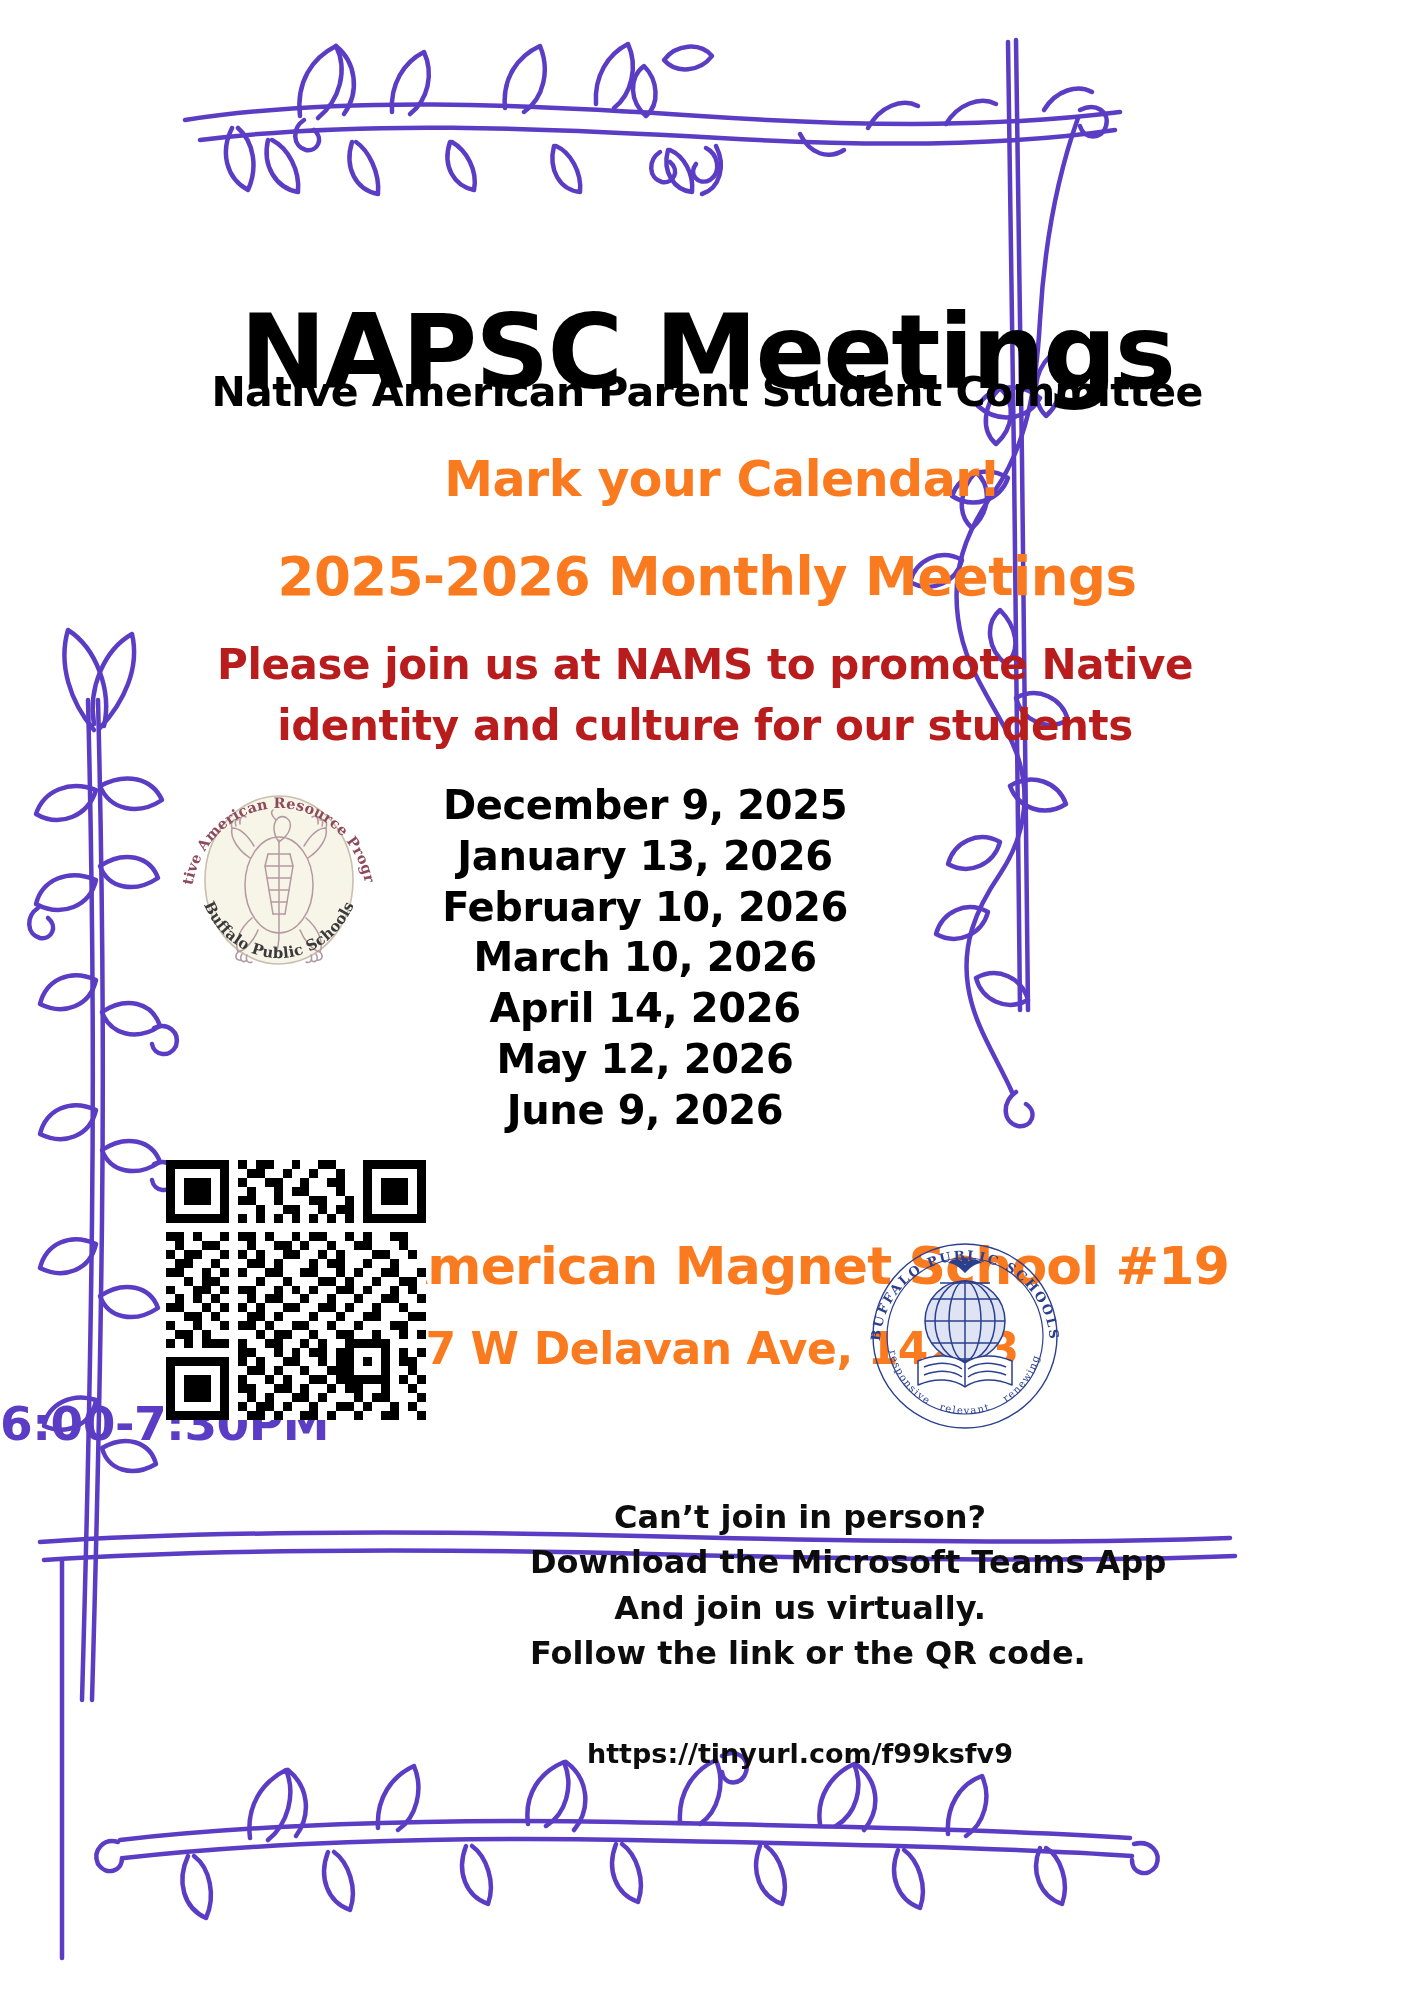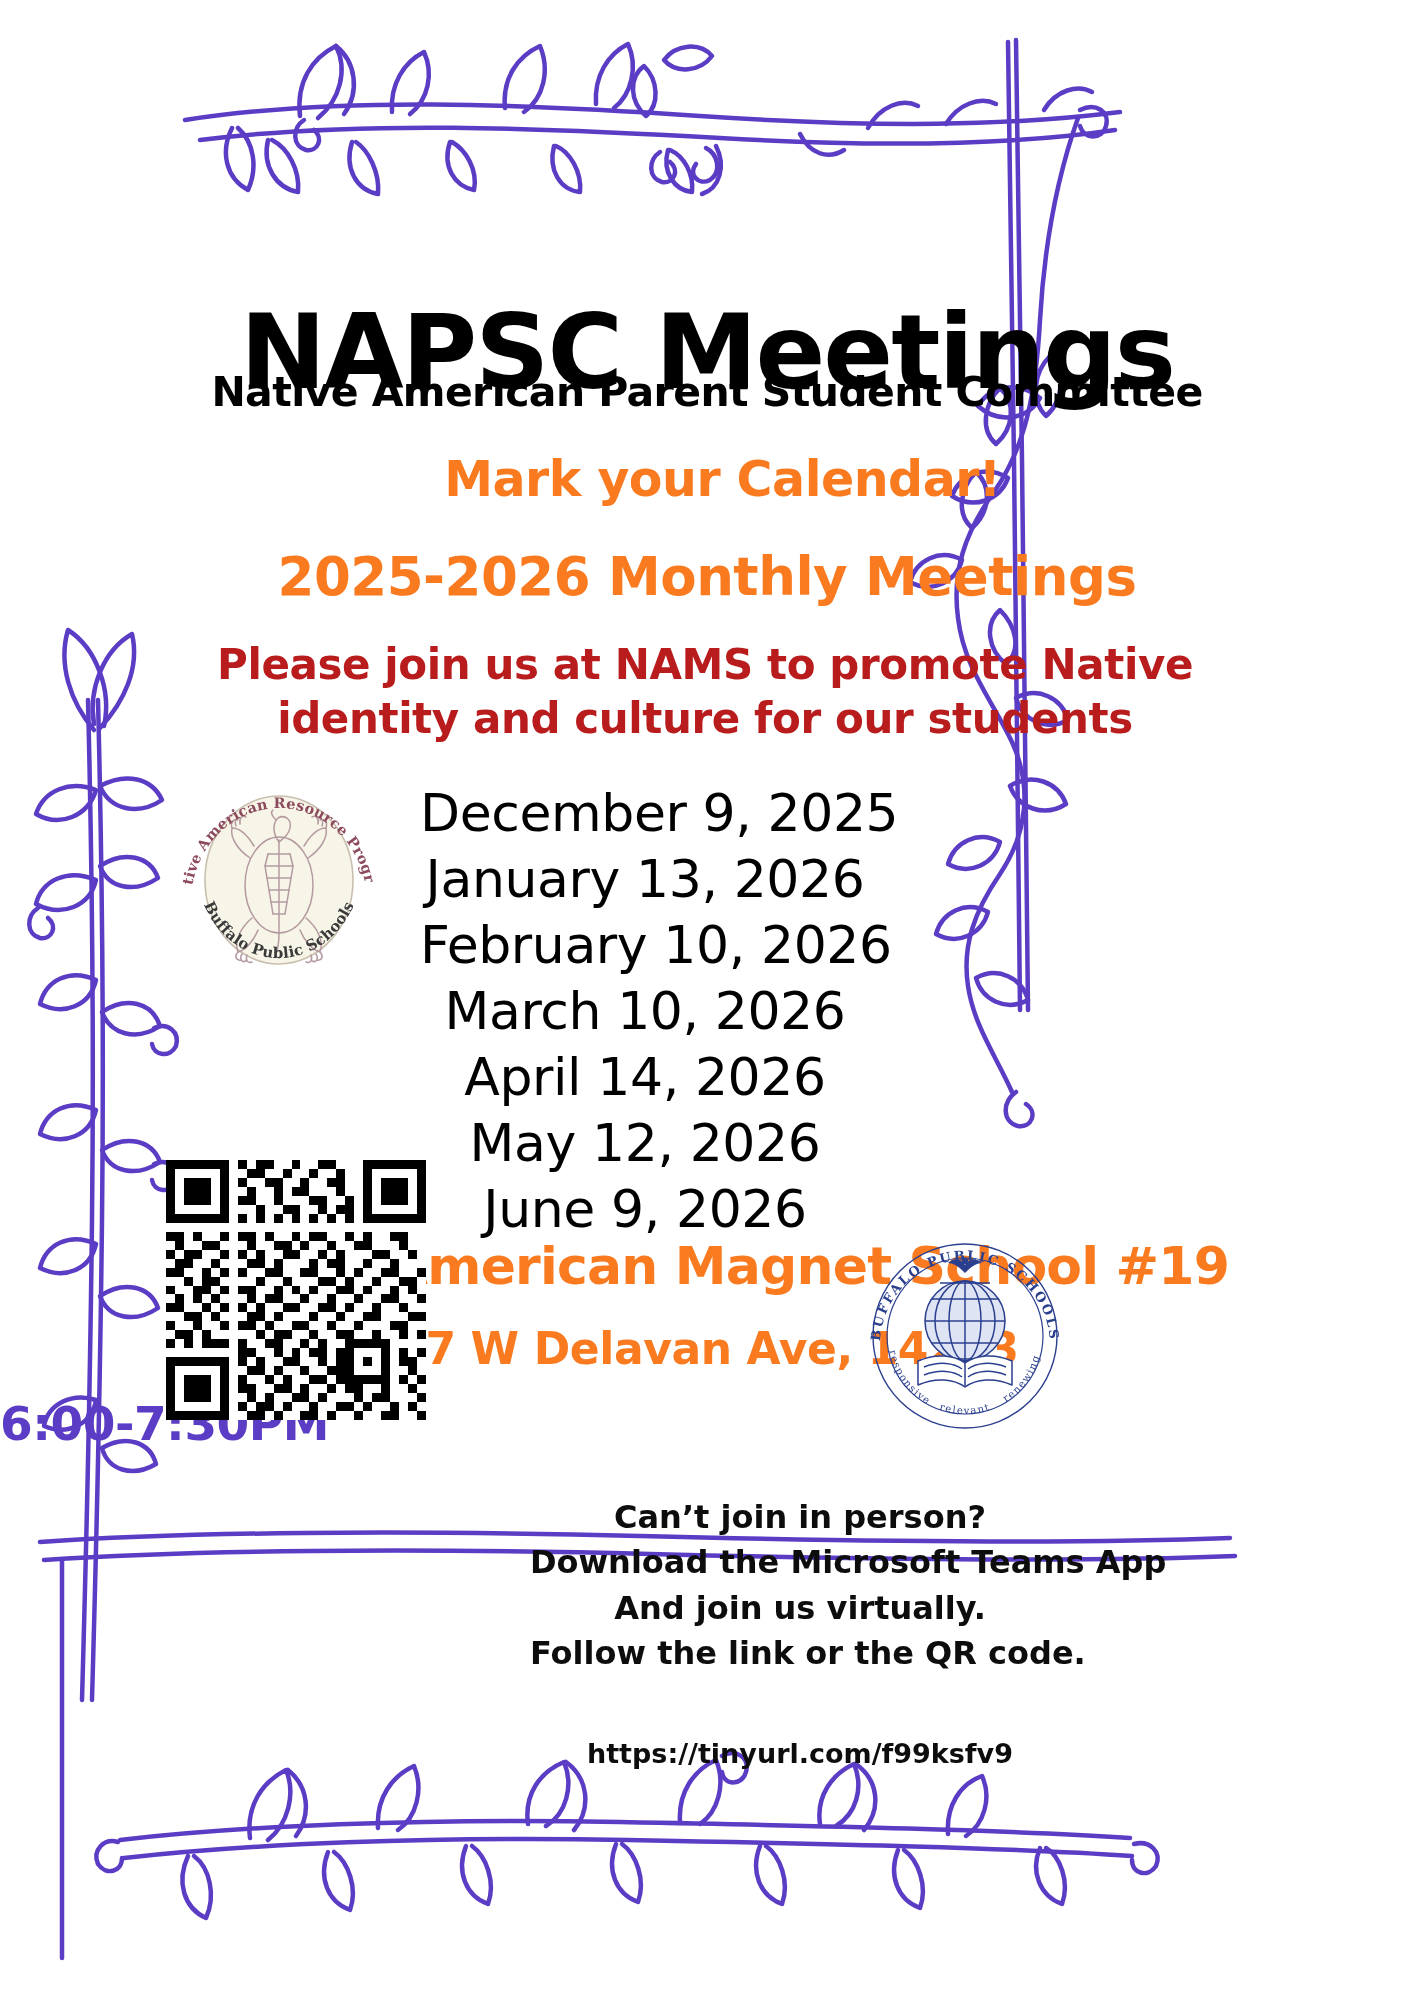--- a/index.html
+++ b/index.html
@@ -92,34 +92,34 @@
     width: 1110px;
     top: 638px;
     text-align: center;
     font-family: "DejaVu Sans", sans-serif;
     font-weight: 700;
     font-size: 42px;
     line-height: 1.28;
     letter-spacing: -0.4px;
     color: #b91c1c;
   }
-  .purple-invite .l2 { display: block; }
+  .purple-invite .l2 { display: block; margin-top: 7px; }
 
   .dates {
     position: absolute;
     left: 420px;
     width: 450px;
     top: 780px;
     text-align: center;
     color: #000000;
   }
   .dates .date-item {
     font-family: "DejaVu Sans", sans-serif;
-    font-weight: 400;
-    font-size: 52px;
+    font-weight: 700;
+    font-size: 40px;
     line-height: 1.27;
     letter-spacing: -0.4px;
     white-space: nowrap;
   }
 
   .school-name {
     position: absolute;
     left: 0; right: 0;
     top: 1240px;
     text-align: center;

